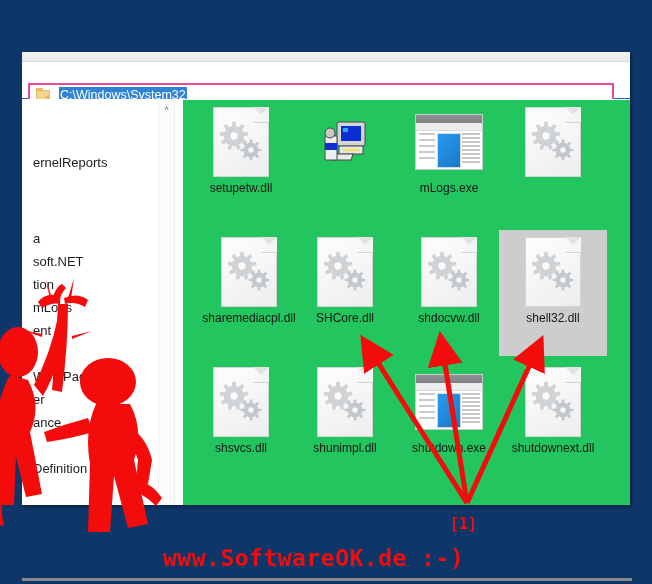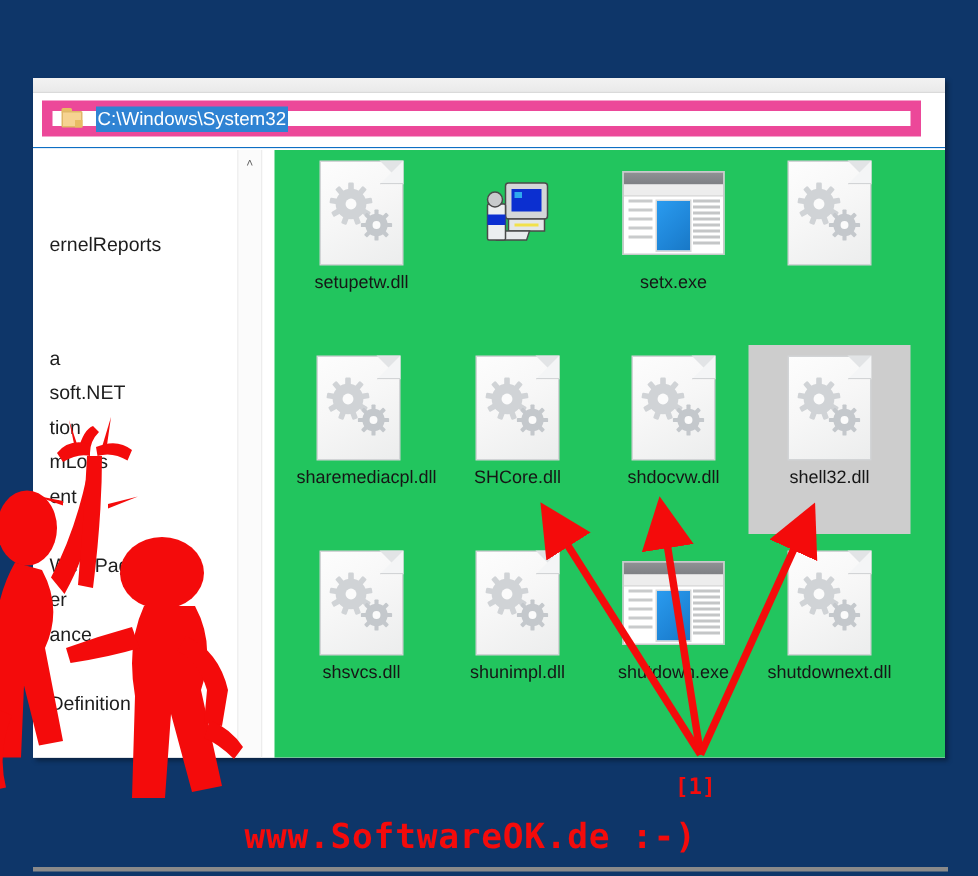--- a/index.html
+++ b/index.html
@@ -32,23 +32,23 @@
   }
 
   
   #addressbar-row {
     position: absolute; left: 0; top: 10px;
     width: 100%; height: 36px;
     background: #ffffff;
     border-bottom: 1px solid #0d6fc4;
   }
   #addressbar {
-    position: absolute; left: 6px; top: 5px;
+    position: absolute; left: 6px; top: 21px;
     width: 586px; height: 24px;
-    border: 7px solid #ec4899;
+    border: 2px solid #ec4899;
     background: #ffffff;
     display: flex; align-items: center;
     box-sizing: border-box;
   }
   #folder-icon {
     width: 16px; height: 14px;
     margin-left: 6px; margin-right: 7px;
     position: relative; flex: 0 0 auto;
   }
   #folder-icon .tab {
@@ -354,21 +354,21 @@
                   <i></i>
                   <i></i>
                   <i></i>
                   <i></i>
                   <i></i>
                   <i></i>
                   <i></i>
                 </span>
               </span>
             </div>
-            <div class="file-label">setx.exe</div>
+            <div class="file-label">mLogs.exe</div>
           </div>
           <div class="file-cell" style="left: 316px; top: 0px; height: 118px;">
             <div class="file-icon-wrap">
               <span class="icon-dll">
                 <span class="page"></span>
                 <span class="corner"></span>
                 <span class="corner2"></span>
                 <svg width="46" height="42" viewBox="0 0 46 42">
                   <g fill="#d0d3d6">
                     <rect x="14.129999999999999" y="0.6999999999999993" width="3.74" height="5.720000000000001" rx="0.77" transform="rotate(0 16 15)"></rect>
@@ -392,21 +392,21 @@
                     <rect x="31.64" y="18.6" width="2.72" height="4.16" rx="0.56" transform="rotate(225 33 29)"></rect>
                     <rect x="31.64" y="18.6" width="2.72" height="4.16" rx="0.56" transform="rotate(270 33 29)"></rect>
                     <rect x="31.64" y="18.6" width="2.72" height="4.16" rx="0.56" transform="rotate(315 33 29)"></rect>
                     <circle cx="33" cy="29" r="7.44"></circle>
                     <circle cx="33" cy="29" r="2.64" fill="#fbfbfb"></circle>
                   </g>
                 </svg>
               </span>
             </div>
           </div>
-          <div class="file-cell" style="left: 2px; top: 130px; height: 126px; text-align: right;">
+          <div class="file-cell" style="left: 12px; top: 130px; height: 126px;">
             <div class="file-icon-wrap">
               <span class="icon-dll">
                 <span class="page"></span>
                 <span class="corner"></span>
                 <span class="corner2"></span>
                 <svg width="46" height="42" viewBox="0 0 46 42">
                   <g fill="#d0d3d6">
                     <rect x="14.129999999999999" y="0.6999999999999993" width="3.74" height="5.720000000000001" rx="0.77" transform="rotate(0 16 15)"></rect>
                     <rect x="14.129999999999999" y="0.6999999999999993" width="3.74" height="5.720000000000001" rx="0.77" transform="rotate(40 16 15)"></rect>
                     <rect x="14.129999999999999" y="0.6999999999999993" width="3.74" height="5.720000000000001" rx="0.77" transform="rotate(80 16 15)"></rect>

